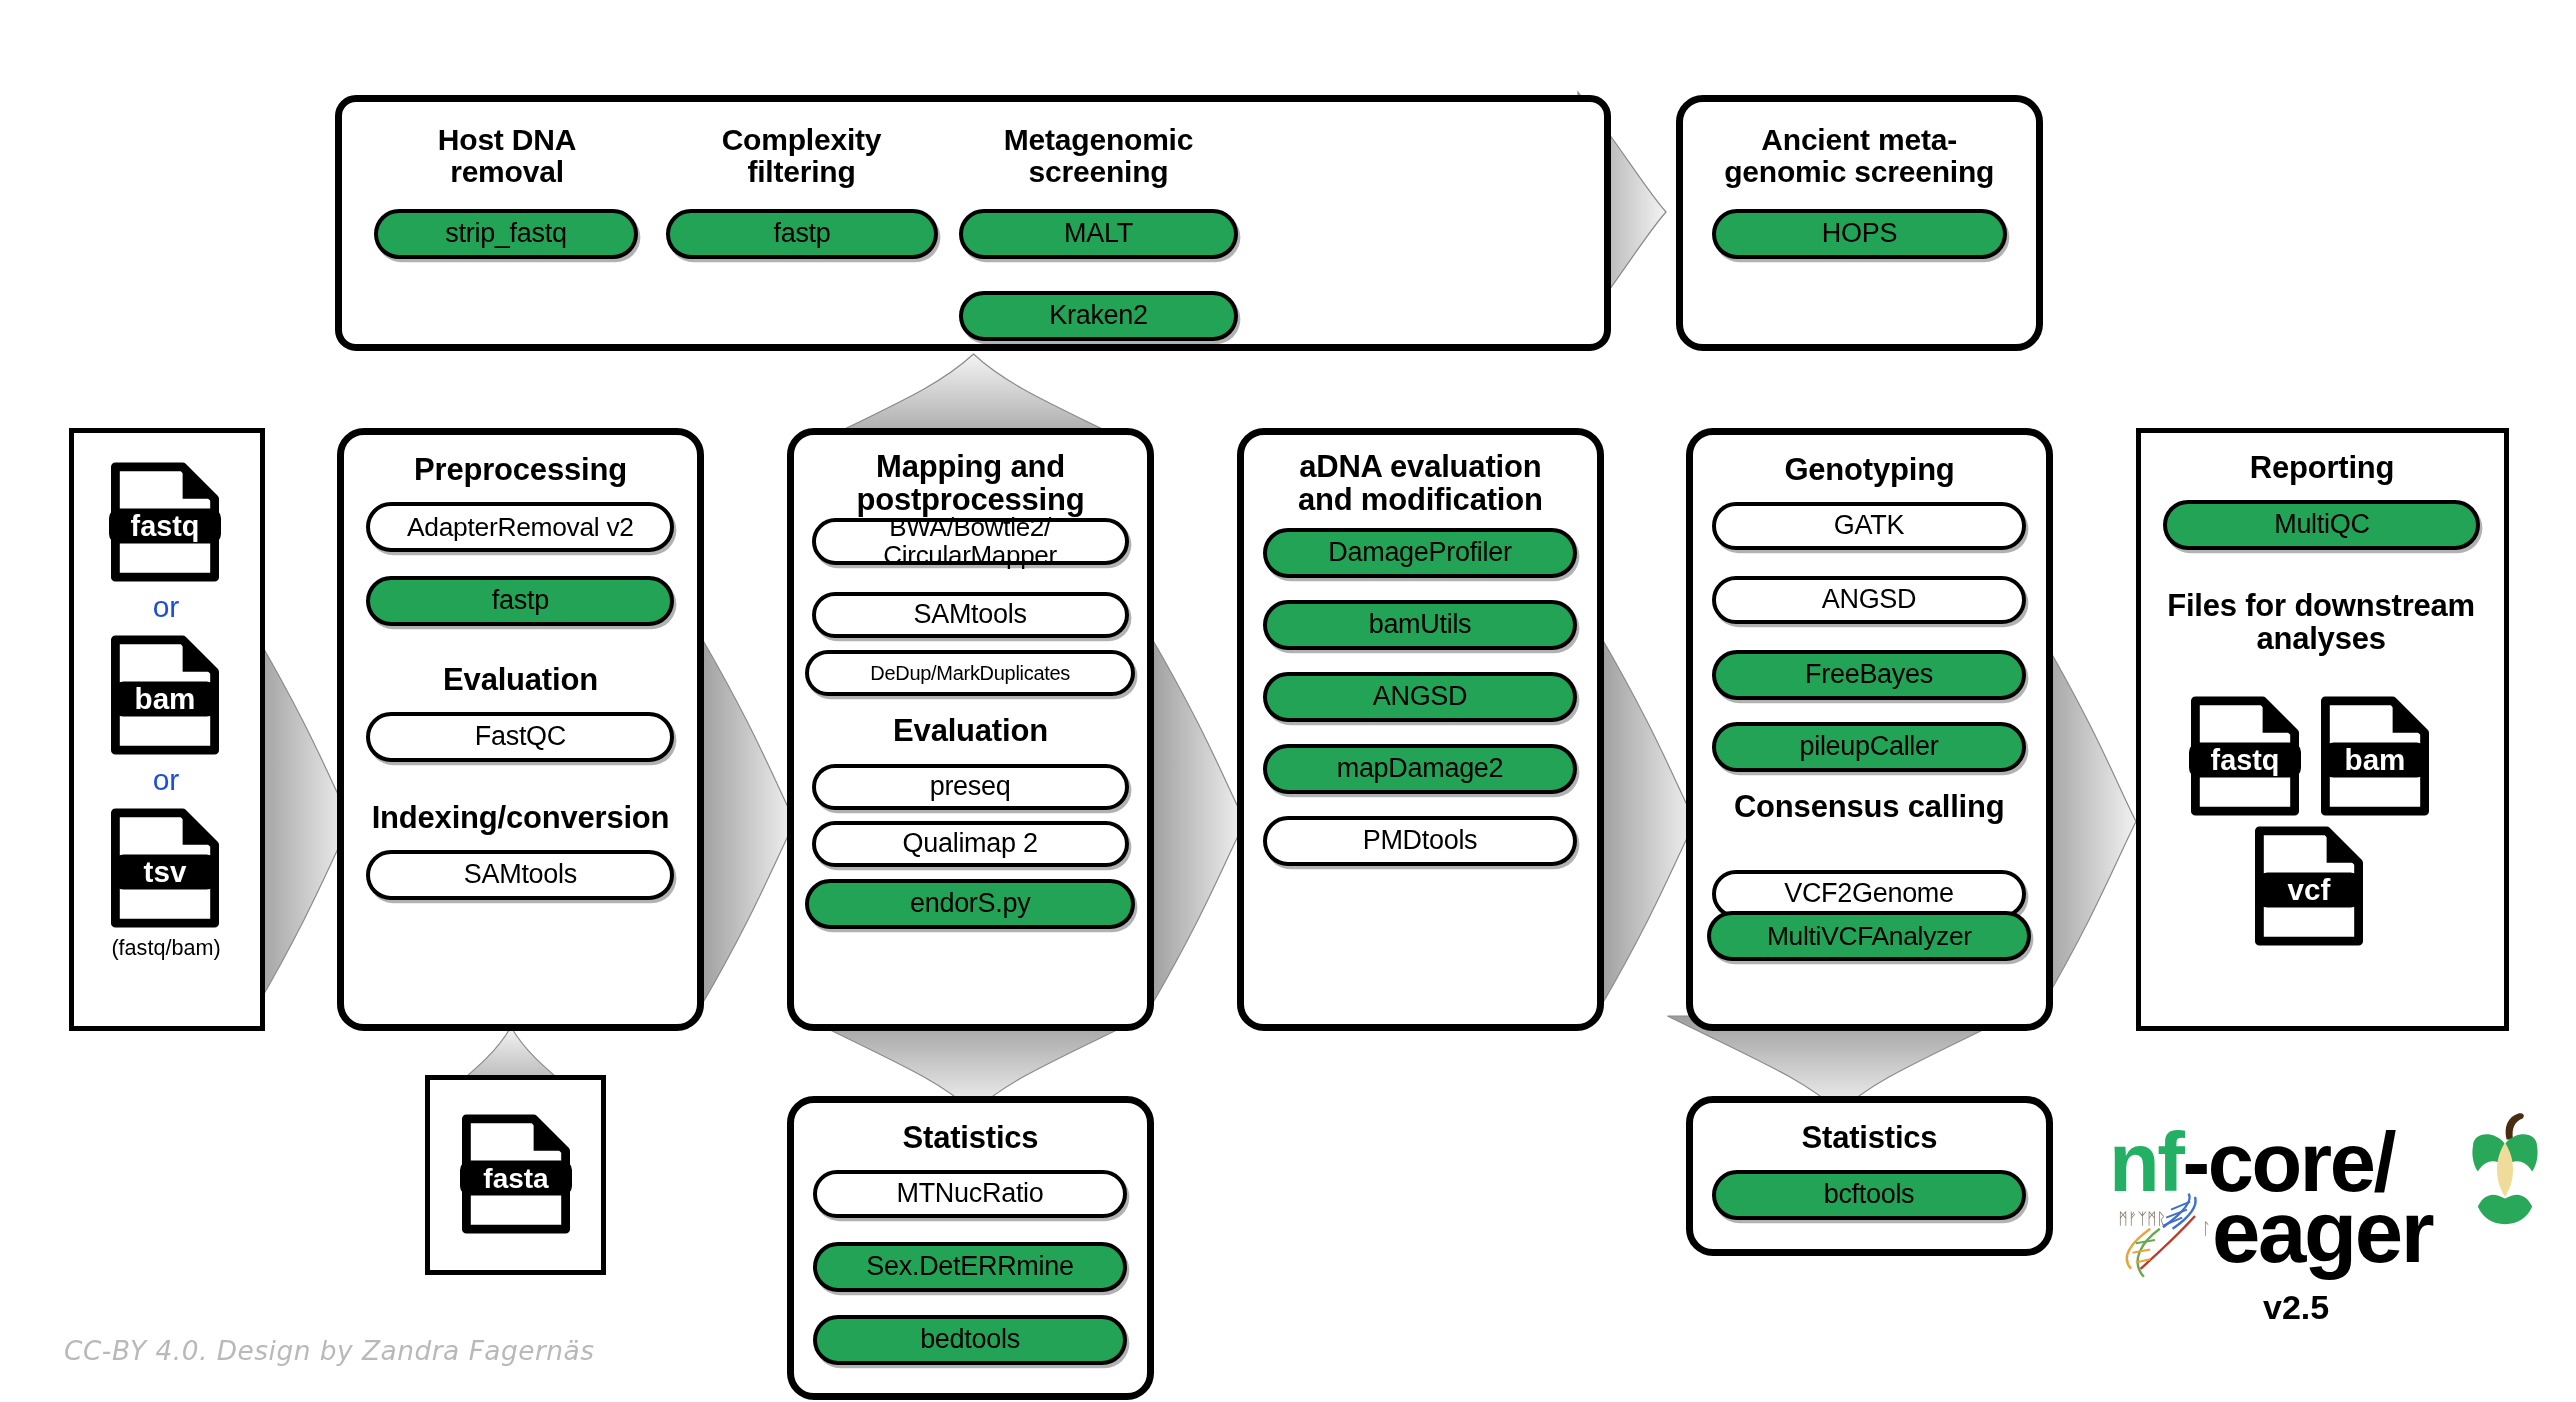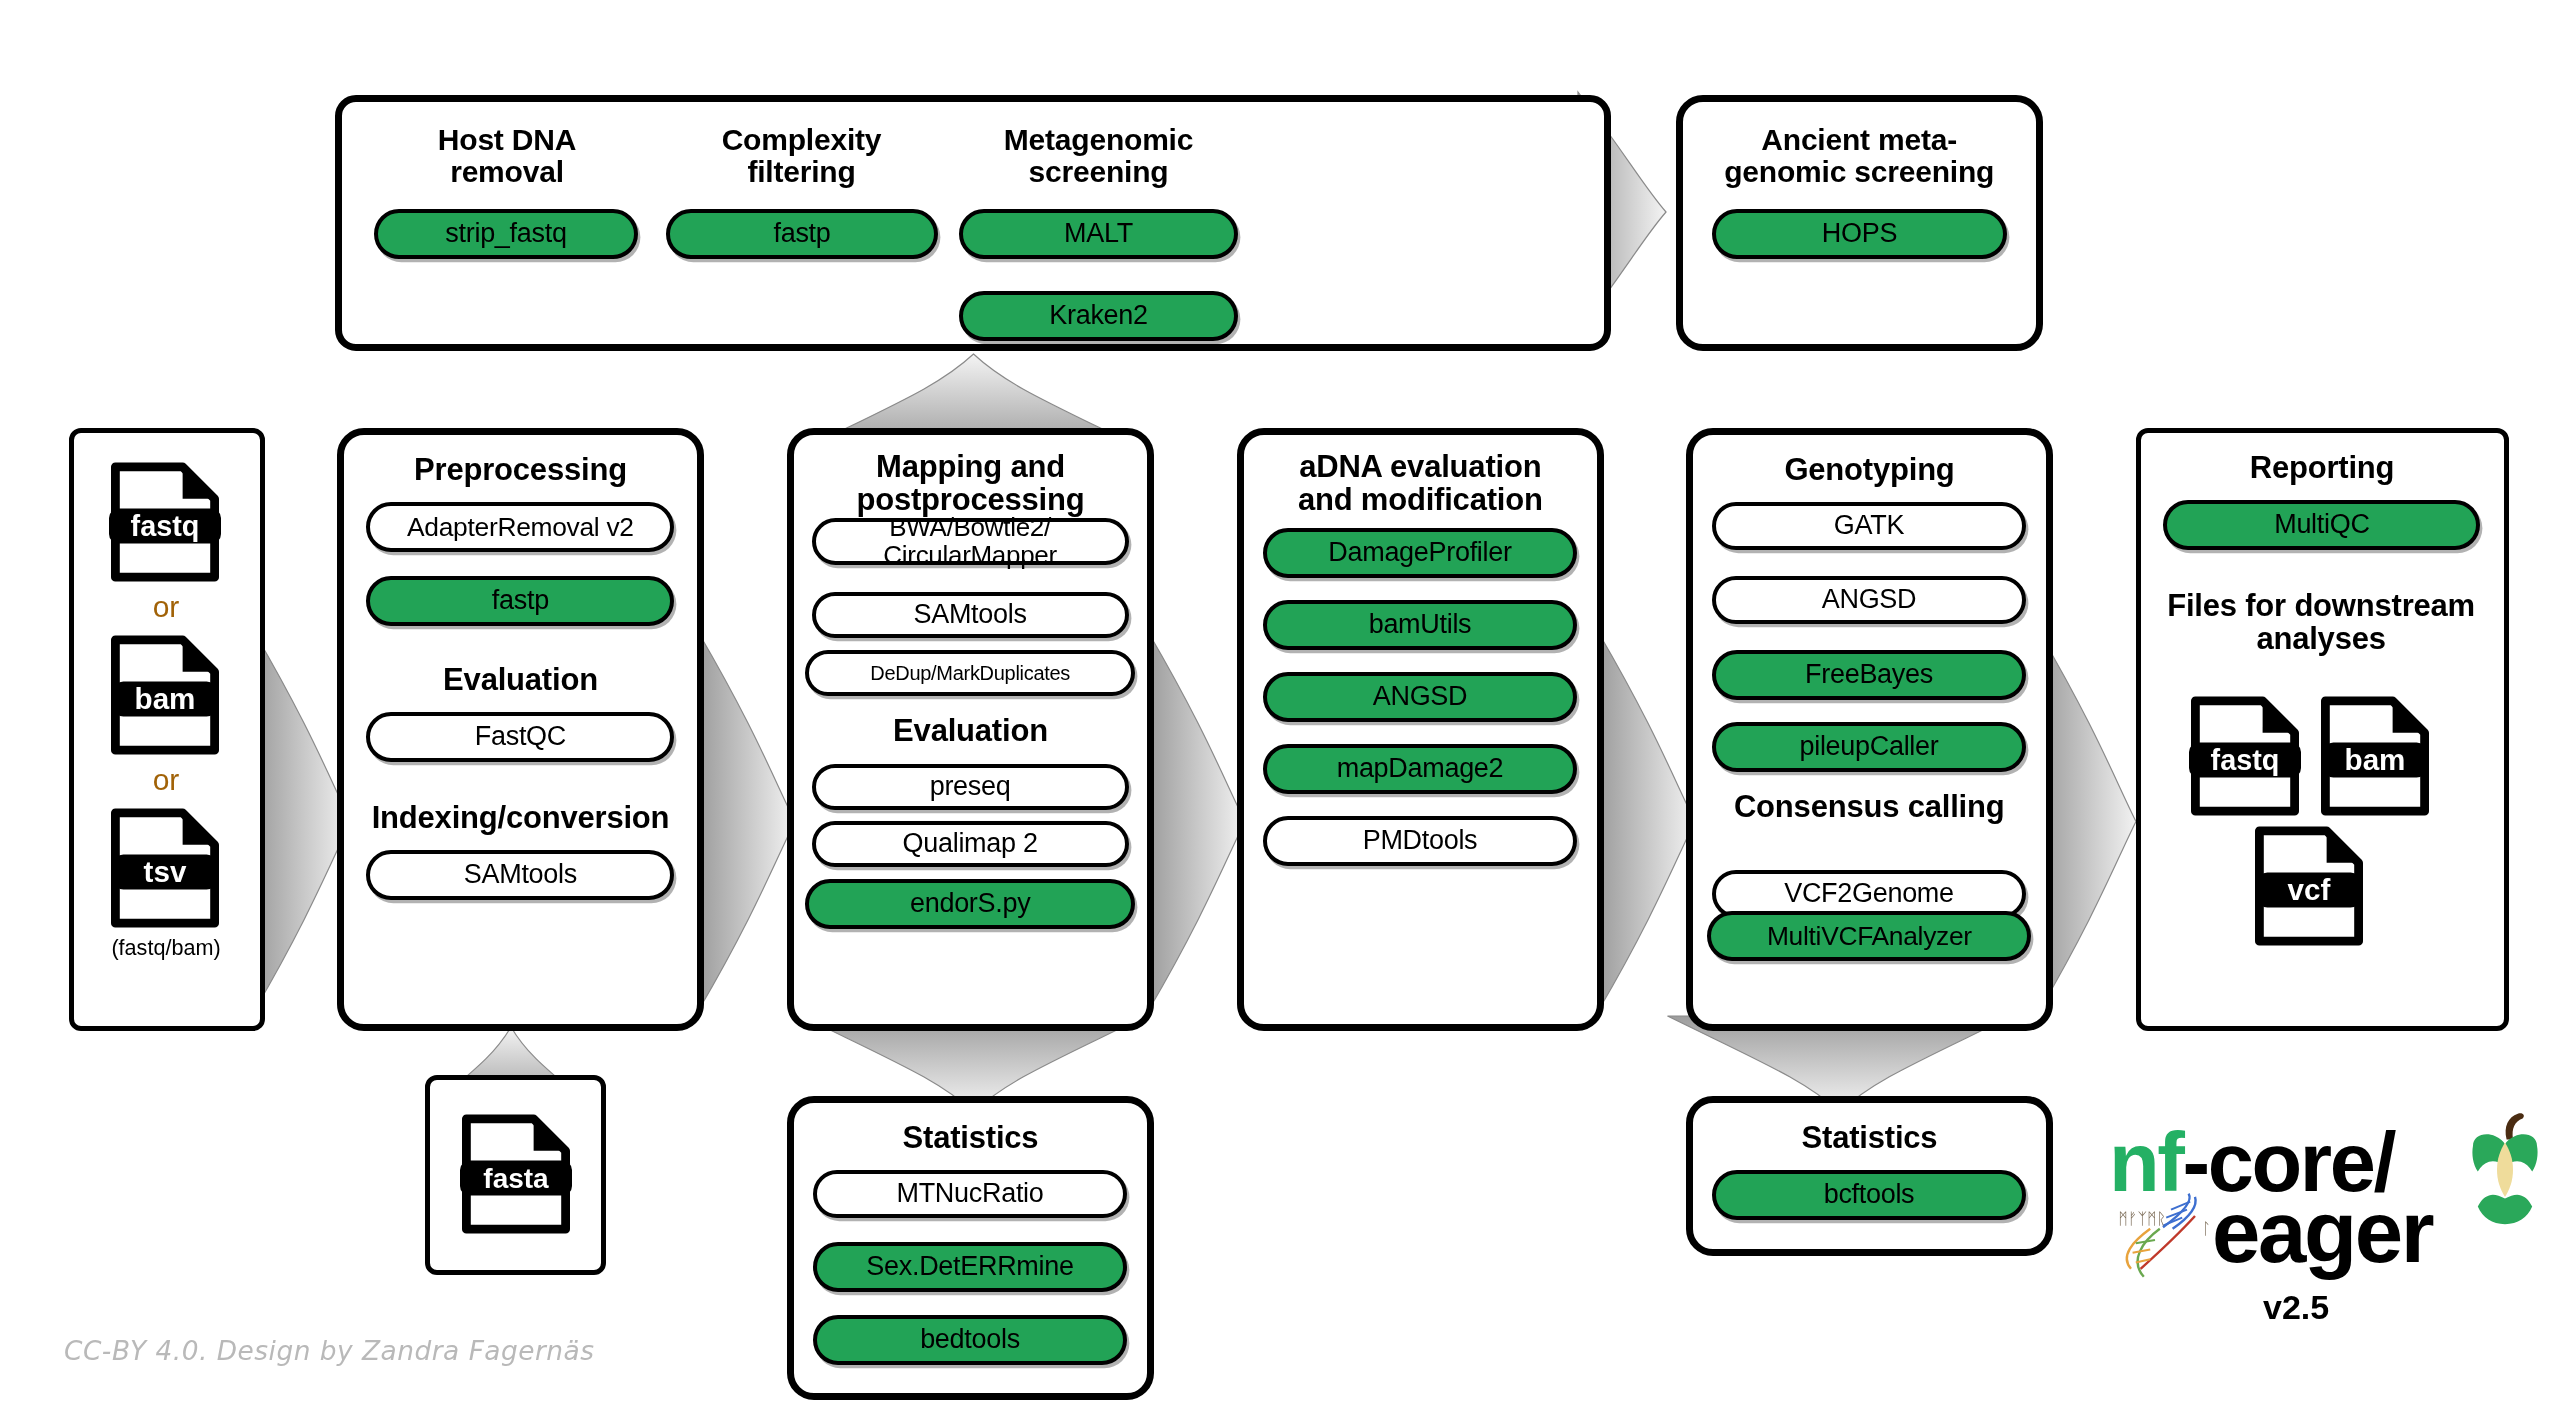--- a/index.html
+++ b/index.html
@@ -2,21 +2,21 @@
 <html style="font-size:13px"><head>
 <meta charset="utf-8">
 <style>
   html,body{margin:0;padding:0;background:#ffffff;}
   body{width:2576px;height:1403px;position:relative;overflow:hidden;
        font-family:"Liberation Sans", sans-serif;}
 
   
   .box{position:absolute;background:#fff;box-sizing:border-box;}
   .box.round{border:7.2px solid #000;border-radius:27px;}
-  .box.square{border:5.6px solid #000;border-radius:12px;}
+  .box.square{border:5.6px solid #000;border-radius:0;}
   .box.outer{border:7.2px solid #000;border-radius:21px;}
 
   .title{
     font-weight:bold;color:#000;text-align:center;line-height:1.06;
     letter-spacing:-0.2px;
   }
   .t-28{font-size:31px;}
   .t-26{font-size:30px;}
 
   
@@ -32,21 +32,21 @@
 
   
   .arrow{position:absolute;}
   .arrow svg{display:block;overflow:visible;}
 
   
   .fileicon{position:relative;display:inline-block;}
   .fileicon svg{display:block;}
 
   
-  .or-text{position:absolute;font-size:30px;color:#a16207;text-align:center;}
+  .or-text{position:absolute;font-size:30px;color:#1d4ed8;text-align:center;}
   .sub-note{position:absolute;font-size:21.6px;color:#000;text-align:center;}
   .credit{
     position:absolute;left:64px;top:1335px;font-size:26.4px;color:#b9b9b9;
     font-family:"DejaVu Sans", sans-serif;font-style:italic;letter-spacing:0.5px;
   }
 
   
   .logo{position:absolute;}
   .logo-line1{
     position:absolute;left:0;top:0;white-space:nowrap;

